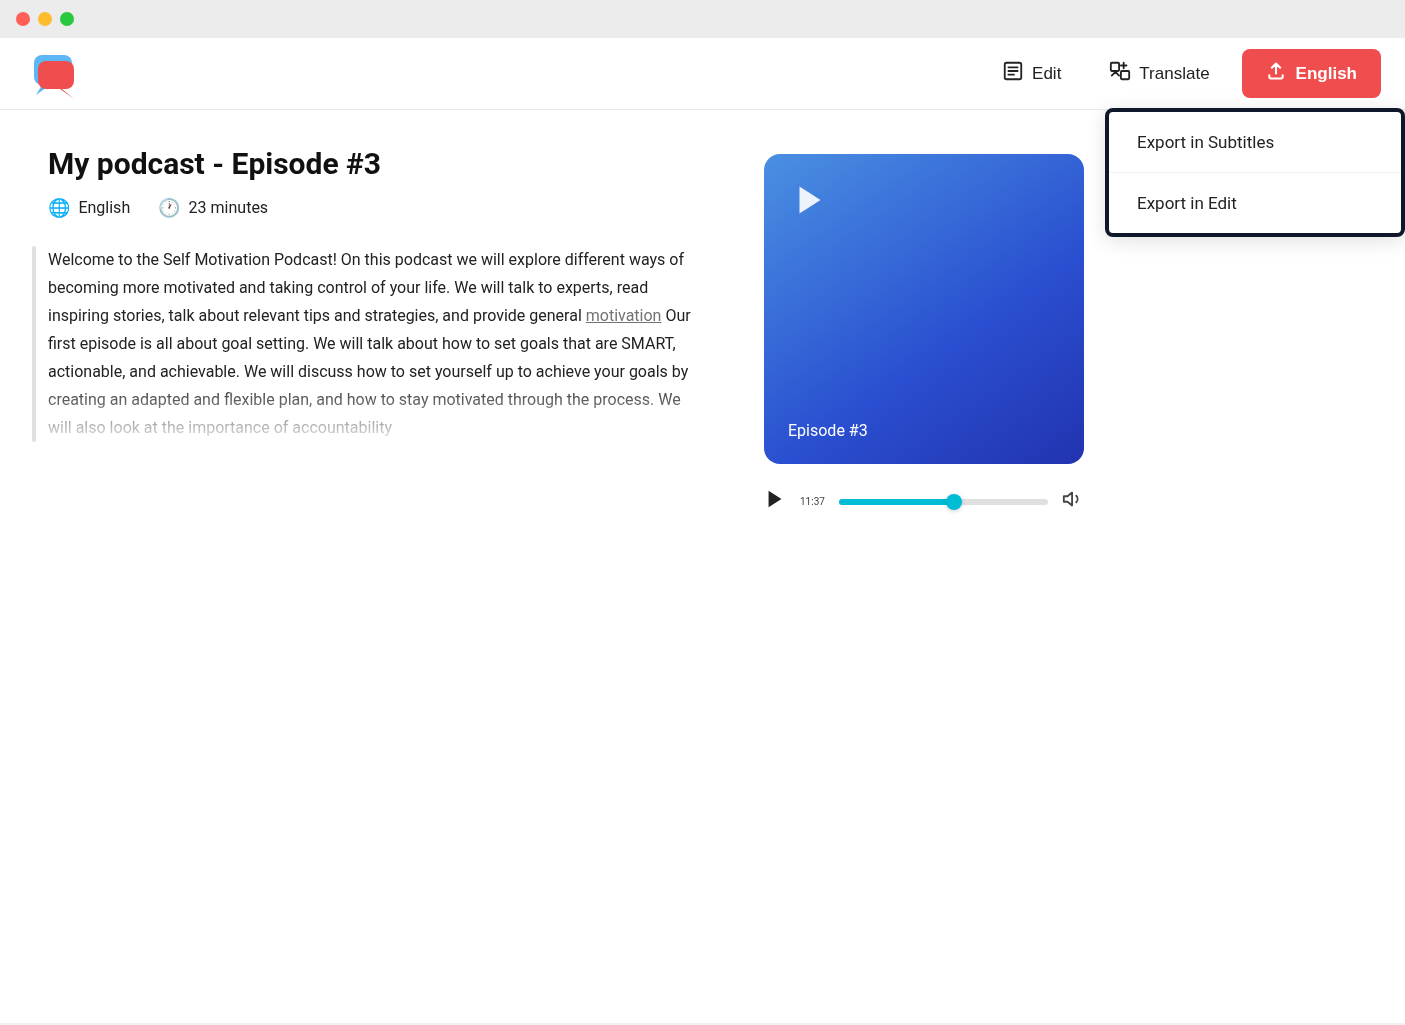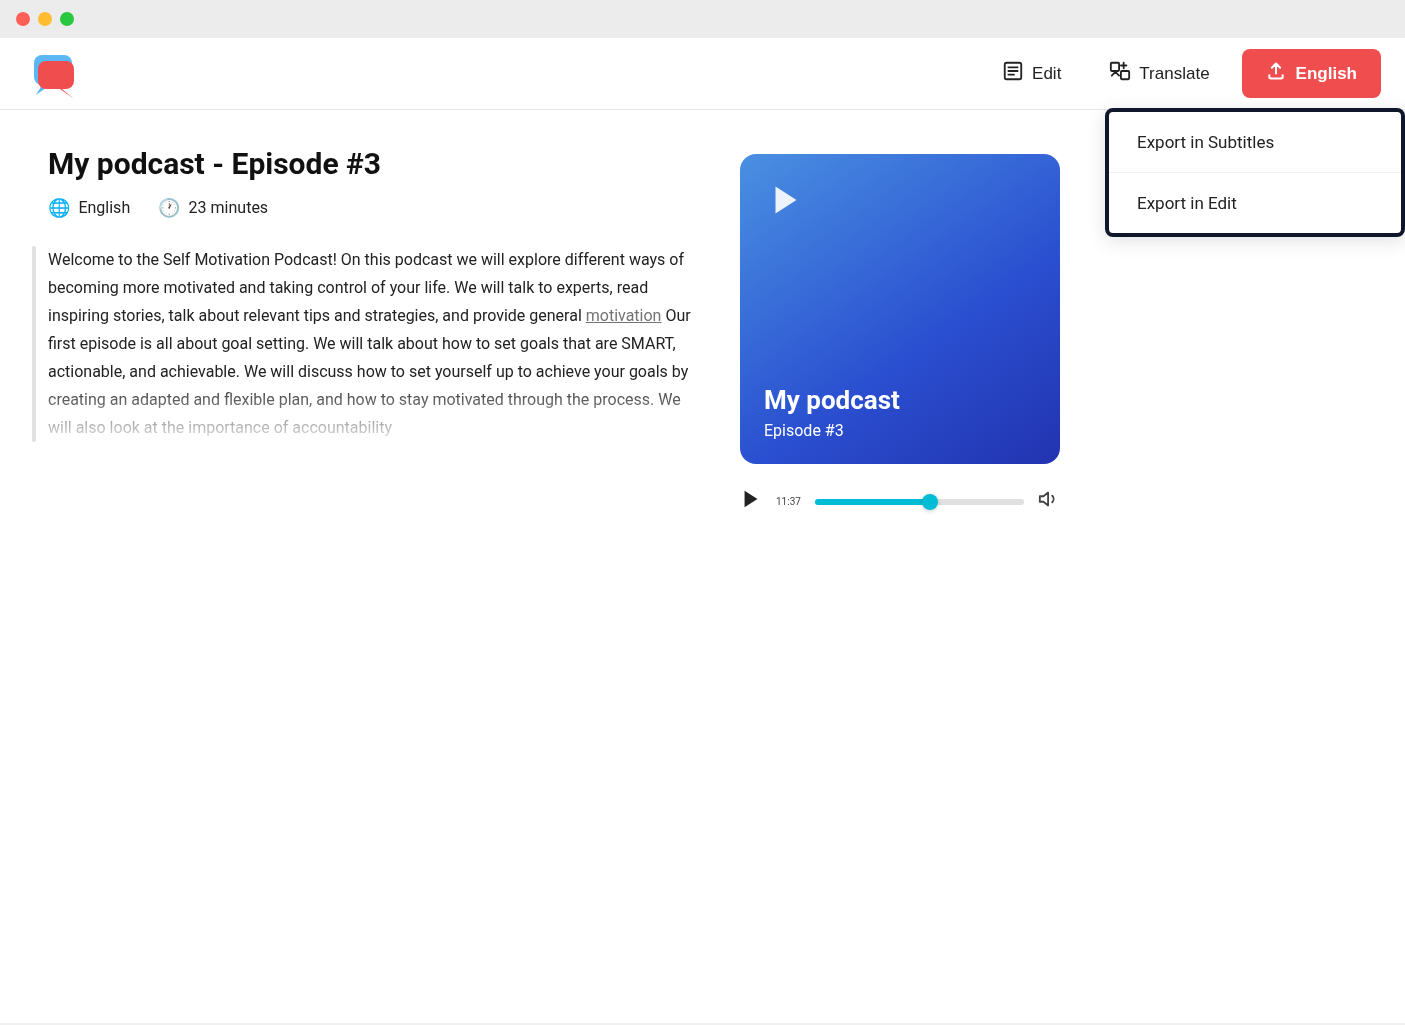--- a/index.html
+++ b/index.html
@@ -99,21 +99,21 @@
       cursor: pointer;
       border-bottom: 1px solid #f0f0f0;
       transition: background 0.15s;
     }
     .dropdown-item:last-child { border-bottom: none; }
 
     
     .content-area {
       padding: 36px 48px;
       display: flex;
-      gap: 32px;
+      gap: 56px;
     }
 
     .left-panel {
       flex: 1;
       max-width: 660px;
     }
 
     .podcast-title {
       font-size: 30px;
       font-weight: 700;
@@ -365,21 +365,20 @@
 
     <div class="right-panel">
 
       <div class="player-card">
         <div class="play-icon-large">
           <svg width="36" height="36" viewBox="0 0 24 24" fill="rgba(255,255,255,0.9)">
             <polygon points="5,3 19,12 5,21"></polygon>
           </svg>
         </div>
         <div class="player-card-info">
-          <div class="player-podcast-name">My podcast</div>
           <div class="player-episode">Episode #3</div>
         </div>
       </div>
 
       <div class="audio-controls">
         <button class="play-btn-small">
           <svg width="22" height="22" viewBox="0 0 24 24" fill="#222">
             <polygon points="5,3 19,12 5,21"></polygon>
           </svg>
         </button>

